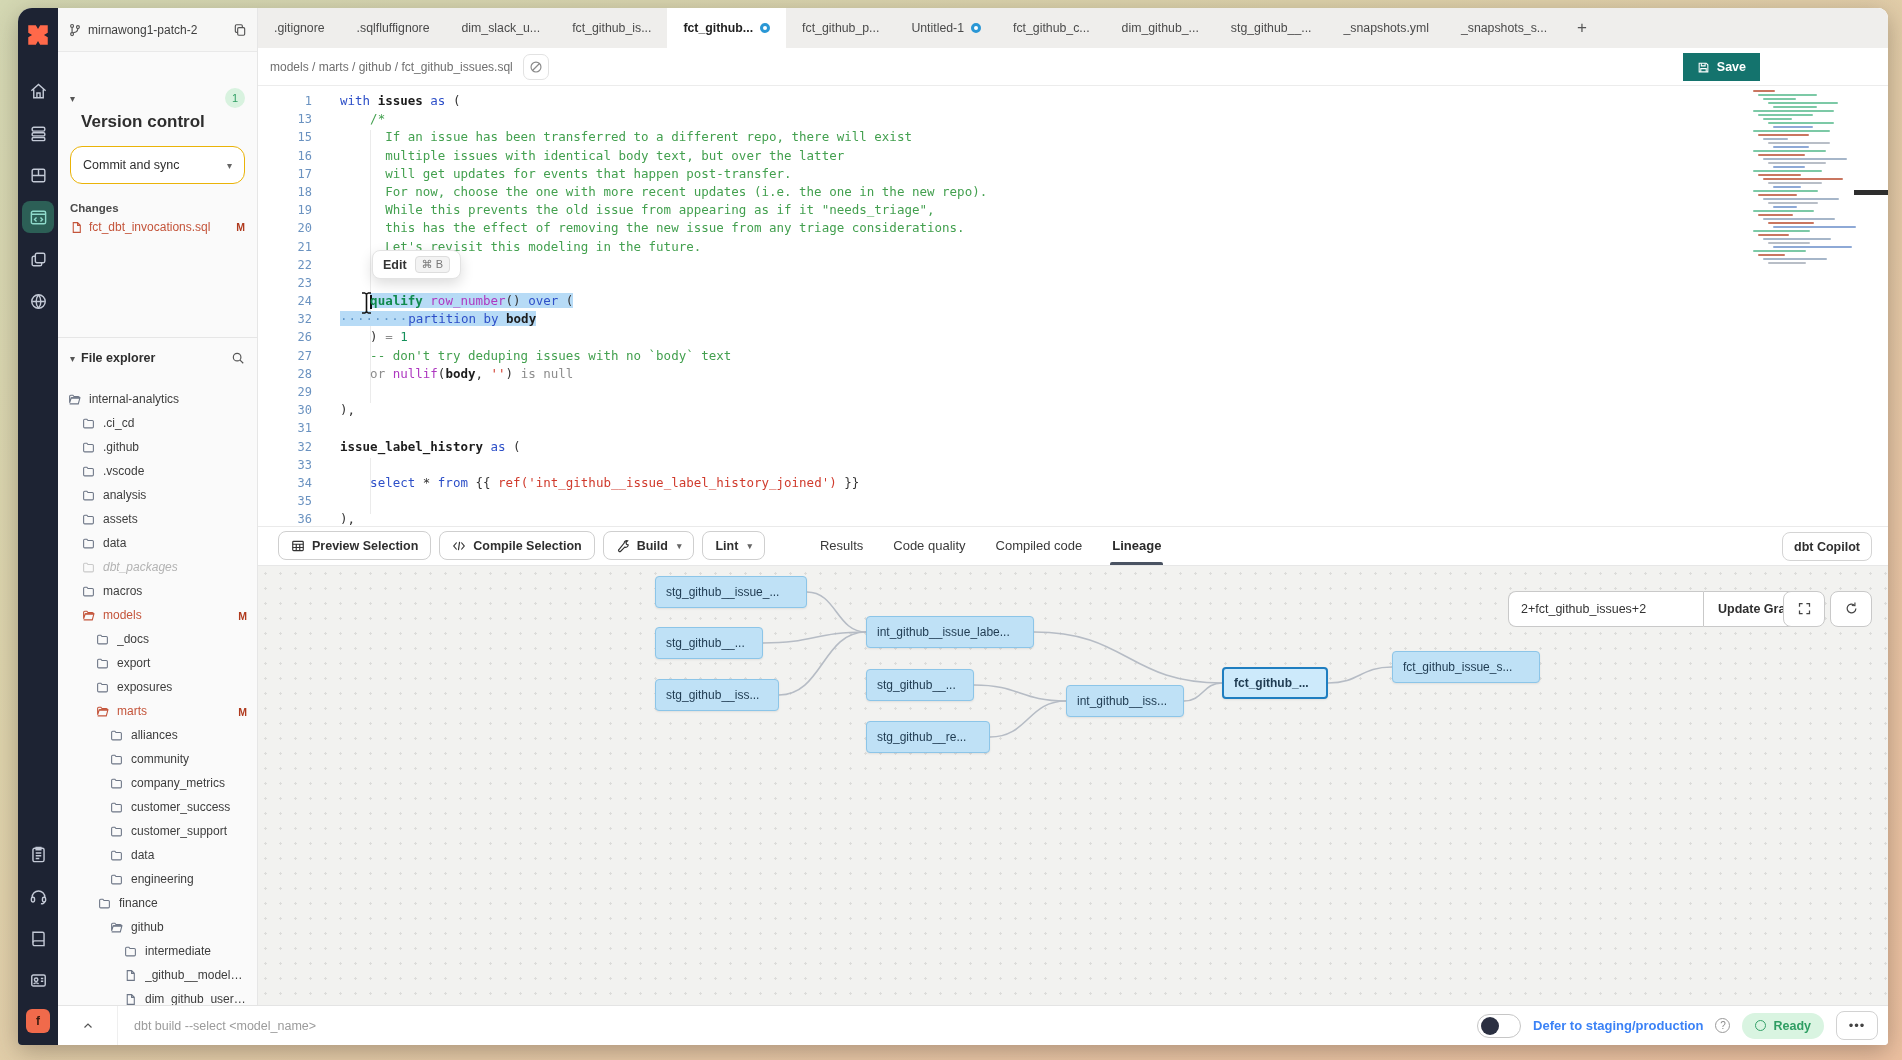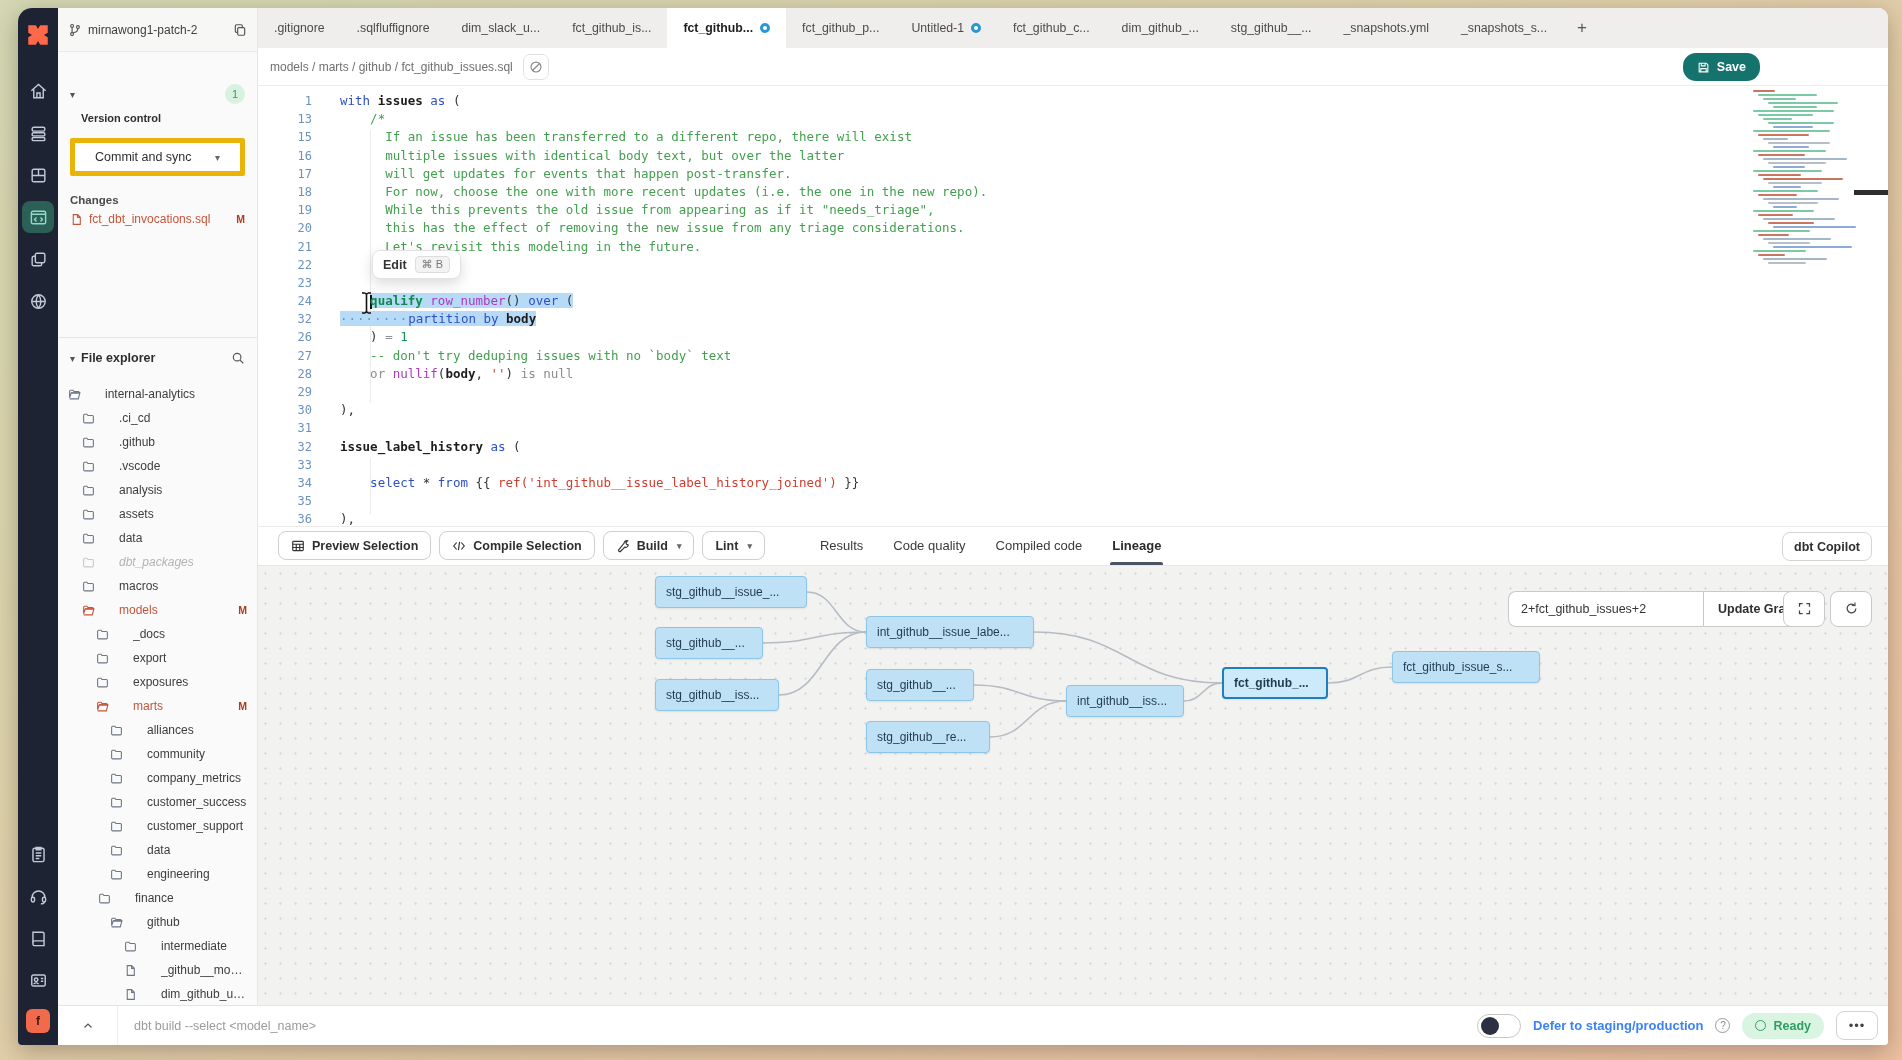--- a/index.html
+++ b/index.html
@@ -21,53 +21,53 @@
             display:flex; align-items:center; justify-content:center; color:#3a1a0e; font-size:12px; font-weight:bold; }
   
   .rightcol { flex:1; display:flex; flex-direction:column; min-width:0; }
   .toprow { flex:1; display:flex; min-height:0; }
   
   .side { width:200px; flex:0 0 200px; background:#fafafa; border-right:1px solid #e6e6e6; position:relative; overflow:hidden; }
   .branchrow { height:44px; border-bottom:1px solid #e9e9e9; display:flex; align-items:center; padding:0 10px; gap:6px; background:#f7f7f6; }
   .branchrow .bname { font-size:12px; color:#3e3e3e; flex:1; white-space:nowrap; overflow:hidden; text-overflow:ellipsis; }
   .sechdr { display:flex; align-items:center; gap:6px; padding:12px 12px 4px; }
   .sechdr .chev { color:#555; font-size:10px; }
-  .sechdr .t { font-size:11px; font-weight:bold; color:#2e2e2e; flex:1;margin-top:48px; }
+  .sechdr .t { font-size:17px; font-weight:bold; color:#2e2e2e; flex:1;margin-top:48px; }
   .badge1 { width:20px; height:20px; border-radius:50%; background:#d8f2df; color:#2f9e63; font-size:11px;
             display:flex; align-items:center; justify-content:center; }
-  .commitsel { margin:10px 12px 0; height:38px; border:5px solid #eab308; border-radius:2px; background:#fff;
-               display:flex; align-items:center; padding:0 20px; font-size:12.5px; color:#2e2e2e; justify-content:space-between; }
+  .commitsel { margin:10px 12px 0; height:38px; border:1px solid #eab308; border-radius:12px; background:#fff;
+               display:flex; align-items:center; padding:0 12px; font-size:12.5px; color:#2e2e2e; justify-content:space-between; }
   .commitsel .ch { color:#666; font-size:10px; }
   .changes-l { font-size:11.5px; font-weight:bold; color:#4a4a4a; padding:18px 12px 4px; }
   .chfile { display:flex; align-items:center; gap:6px; padding:2px 12px; }
   .chfile .nm { flex:1; font-size:12px; color:#c4543a; white-space:nowrap; overflow:hidden; text-overflow:ellipsis; }
   .mbadge { font-size:10.5px; font-weight:bold; color:#b03a1e; }
   .fediv { position:absolute; left:0; right:0; top:329px; height:1px; background:#e6e6e6; }
   .fehdr { position:absolute; left:0; right:0; top:336px; height:28px; display:flex; align-items:center; gap:6px; padding:0 12px; }
   .fehdr .t { font-size:12.5px; font-weight:bold; color:#2e2e2e; flex:1; }
   .tree { position:absolute; left:0; right:0; top:374px; bottom:0; overflow:hidden; }
-  .trow { height:24px; display:flex; align-items:center; gap:24px; font-size:12px; color:#3d3d3d; padding-right:10px; }
+  .trow { height:24px; display:flex; align-items:flex-end; gap:8px; font-size:12px; color:#3d3d3d; padding-right:10px; }
   .trow .lab { flex:1; white-space:nowrap; overflow:hidden; text-overflow:ellipsis; }
   .trow.mod .lab { color:#c4543a; }
   .trow.mod svg { stroke:#c4543a; }
   .trow.muted .lab { color:#b3b3b3; font-style:italic; }
   .trow.muted svg { stroke:#c9c9c9; }
   .trow svg { stroke:#6d7686; flex:0 0 auto; }
   
   .main { flex:1; position:relative; min-width:0; background:#fff; display:flex; flex-direction:column; }
   .tabbar { height:40px; background:#efeeec; display:flex; align-items:stretch; flex:0 0 40px; }
   .tab { display:flex; align-items:center; gap:7px; padding:0 16px; font-size:12.3px; color:#4b4b4b; white-space:nowrap; }
   .tab.active { background:#fff; color:#1f1f1f; font-weight:bold; }
   .dirty { width:10px; height:10px; border-radius:50%; border:3px solid #2a97d5; background:#fff; }
   .newtab { display:flex; align-items:center; padding:0 14px; color:#555; font-size:17px; }
   .pathbar { height:38px; background:#fff; border-bottom:1px solid #ececec; display:flex; align-items:center; padding:0 12px; gap:10px; flex:0 0 38px; position:relative;}
   .crumb { font-size:12px; color:#6f6f6f; }
   .explore { width:26px; height:26px; border:1px solid #e2e2e2; border-radius:7px; display:flex; align-items:center; justify-content:center; }
   .savebtn { position:absolute; right:128px; top:5px; height:28px; padding:0 14px; background:#14736d; color:#fff;
-             border:none; border-radius:13px; font-size:12.5px; font-weight:bold; display:flex; align-items:center; gap:7px; font-family:inherit;}
+             border:none; border-radius:0; font-size:12.5px; font-weight:bold; display:flex; align-items:center; gap:7px; font-family:inherit;}
   
   .editor { position:relative; flex:1; min-height:0; overflow:hidden; background:#fff; }
   .codewrap { position:absolute; left:0; top:6px; right:0; }
   .cl { display:flex; height:18.2px; line-height:18.2px; font-family:"DejaVu Sans Mono", monospace; font-size:12.5px; white-space:pre; }
   .cl .gut { width:72px; flex:0 0 72px; text-align:right; padding-right:18px; color:#6a92c0; font-size:12px; }
   .cl .txt { padding-left:10px; }
   .tk-k { color:#2d4fc8; } .tk-g { color:#0f8a4c; font-weight:bold; } .tk-f { color:#ae38c0; }
   .tk-s { color:#d03b2d; } .tk-c { color:#43a04f; } .tk-n { color:#14905a; }
   .tk-o { color:#8d8d8d; } .tk-v { color:#1c1c1c; font-weight:600; } .tk-p { color:#333; }
   .tk-w { color:#5f95c8; letter-spacing:1px; }

